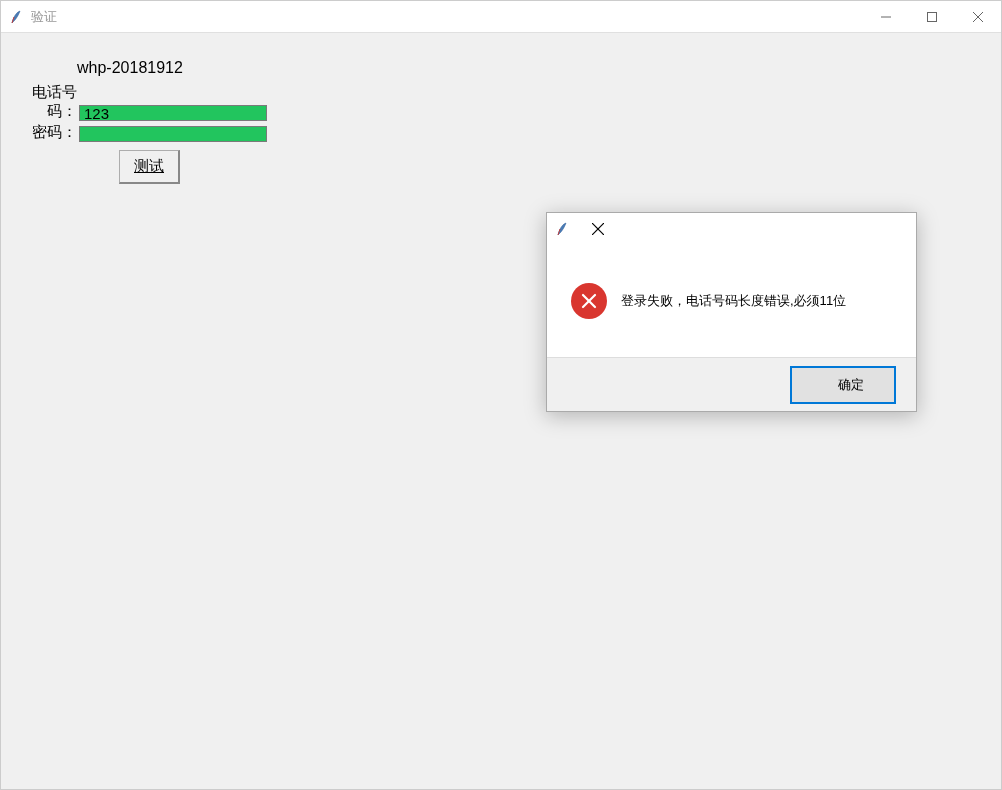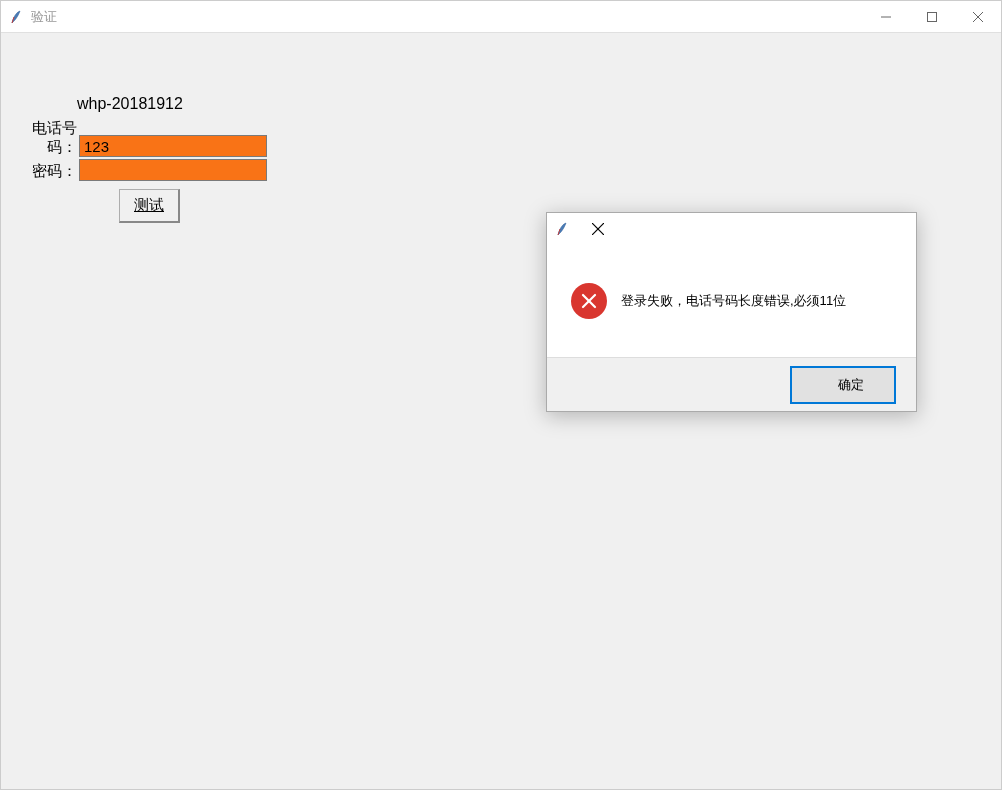--- a/index.html
+++ b/index.html
@@ -16,21 +16,20 @@
       overflow: hidden;
       position: relative;
     }
     .main-window {
       width: 100%;
       height: 100%;
       border: 1px solid #cccccc;
       background: #f0f0f0;
       display: flex;
       flex-direction: column;
-      gap: 36px;
     }
     .titlebar {
       height: 32px;
       background: #ffffff;
       border-bottom: 1px solid #e0e0e0;
       display: flex;
       align-items: center;
       padding-left: 8px;
     }
     .titlebar .app-icon {
@@ -81,23 +80,23 @@
     }
     .form-label {
       width: 72px;
       text-align: right;
       font-size: 15px;
       color: #000000;
       padding-right: 2px;
     }
     .form-input {
       width: 188px;
-      height: 22px;
+      height: 16px;
       border: 1px solid #7a7a7a;
-      background: #f97316;
+      background: #22c55e;
       font-size: 15px;
       padding: 0 4px;
       font-family: inherit;
     }
     .button-row {
       margin-top: 8px;
       margin-left: 112px;
     }
     .test-button {
       padding: 6px 14px;

